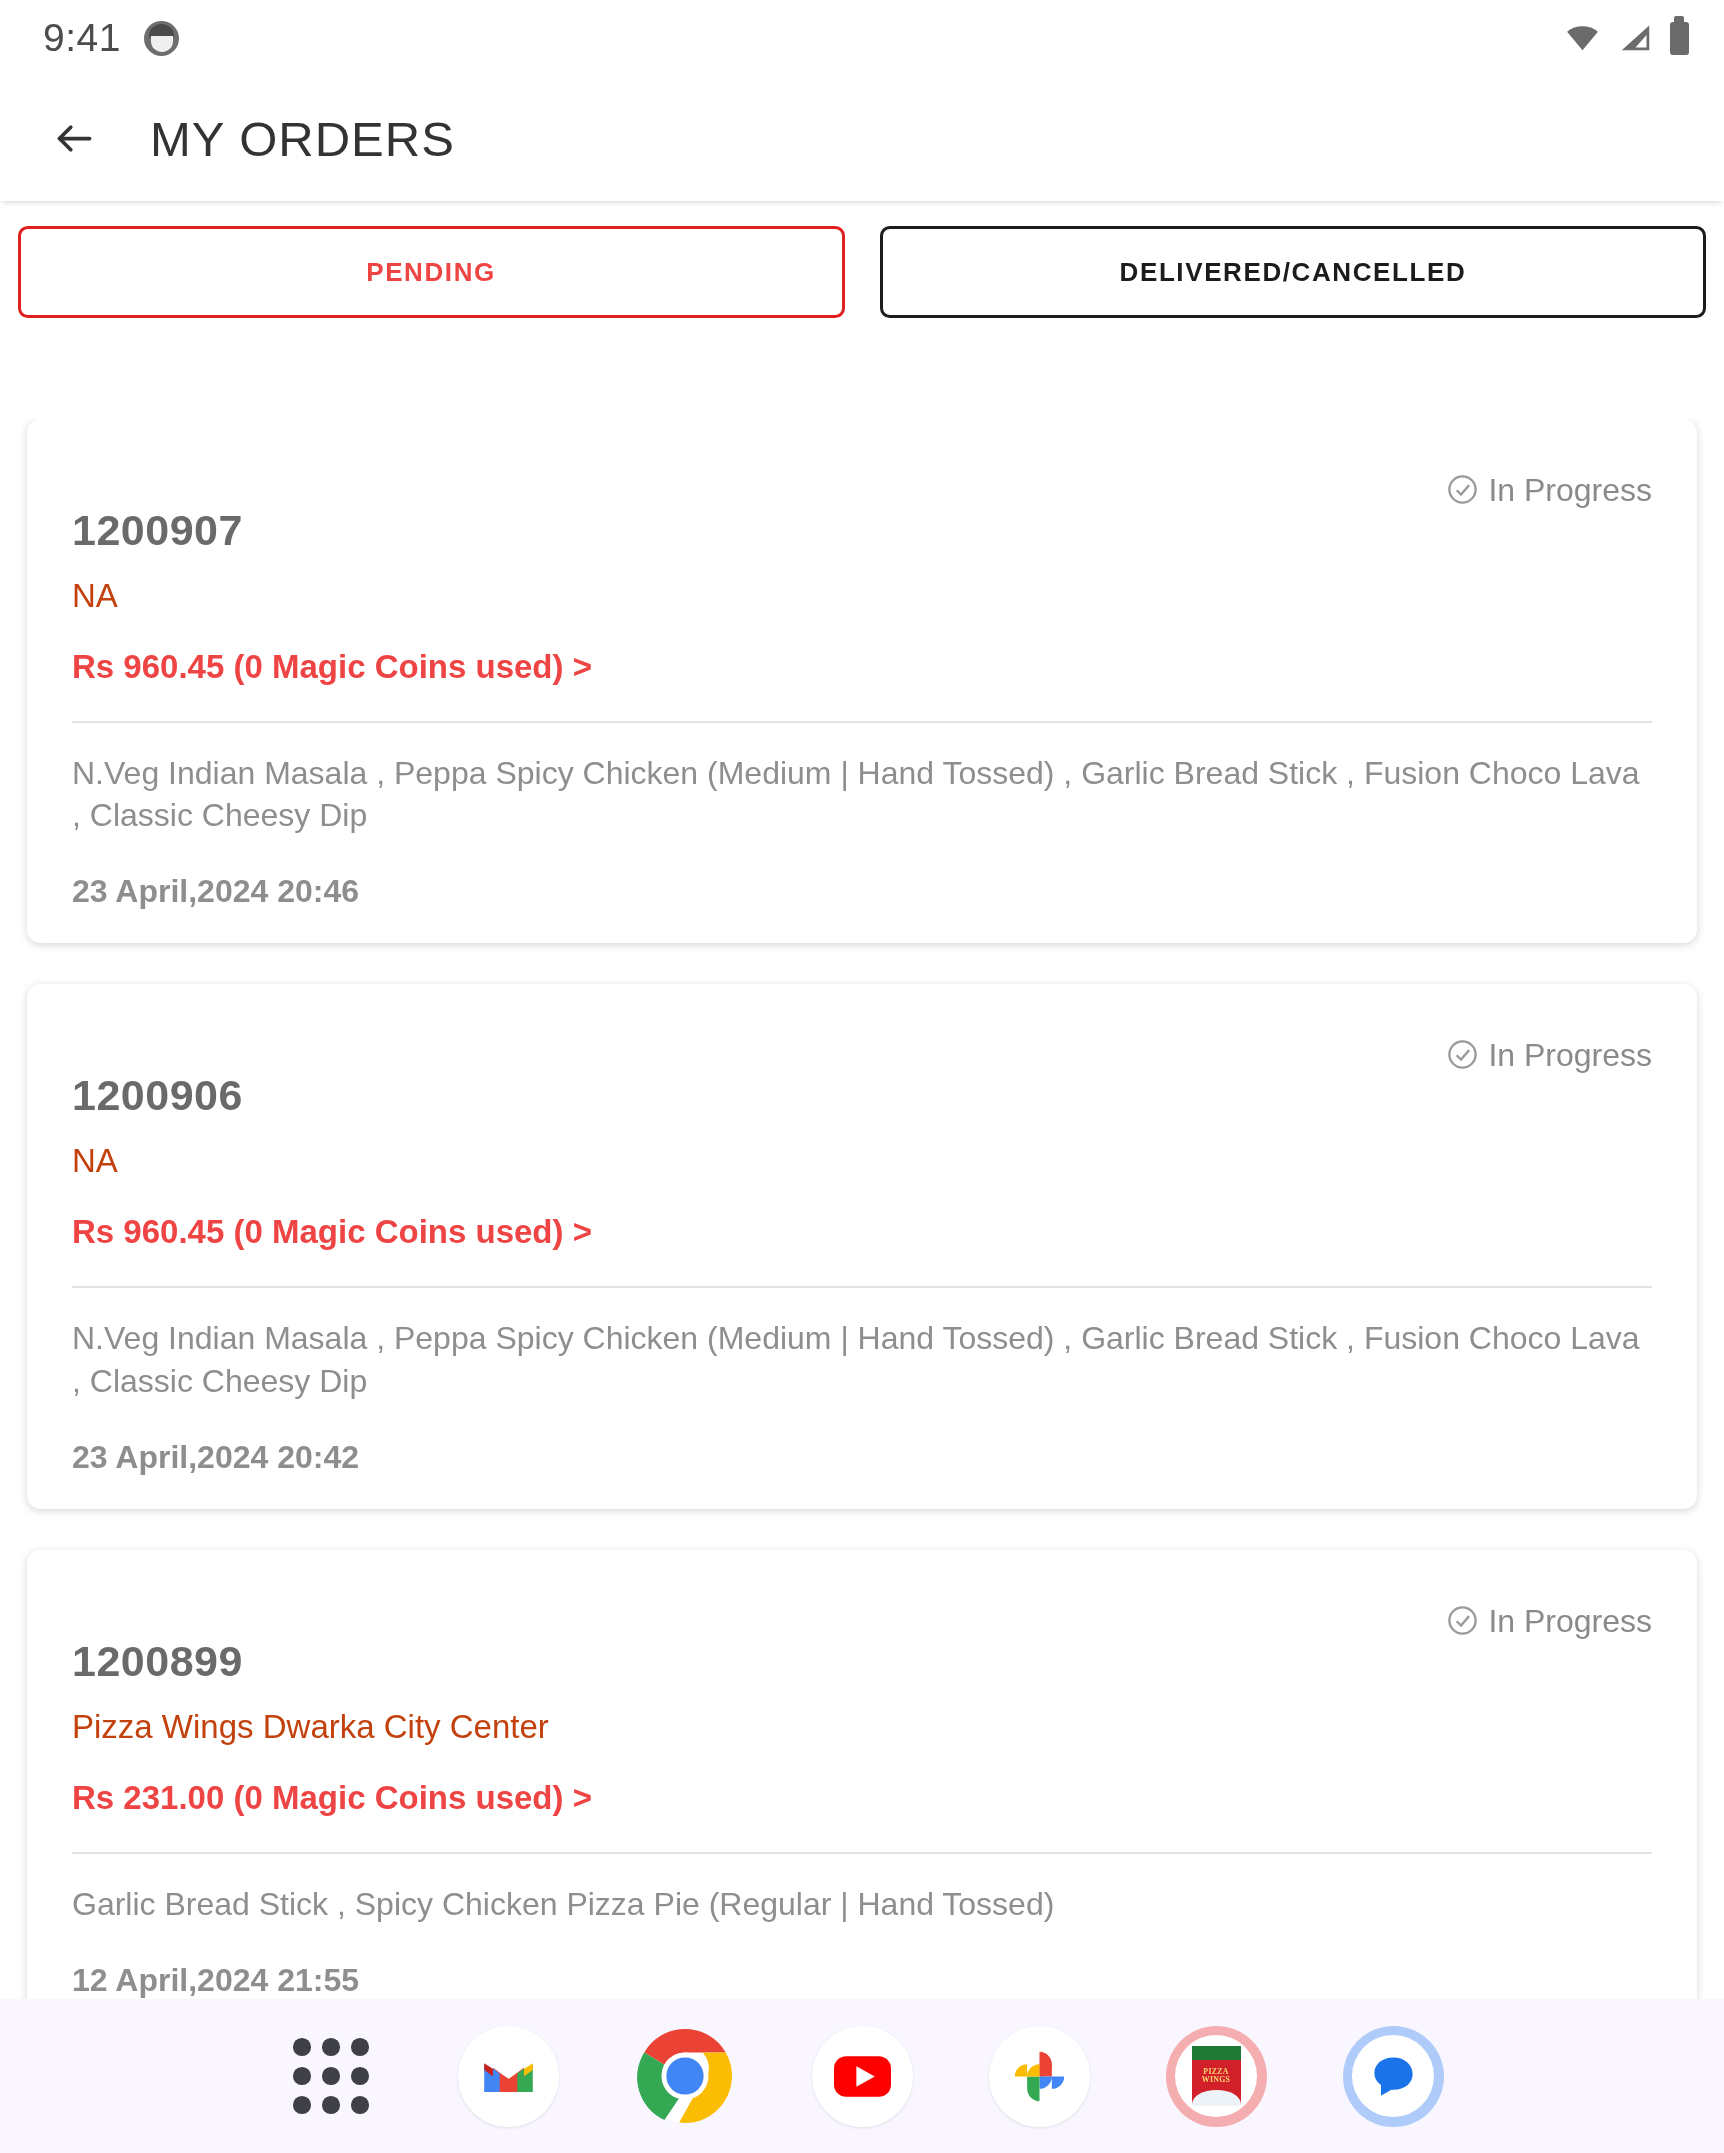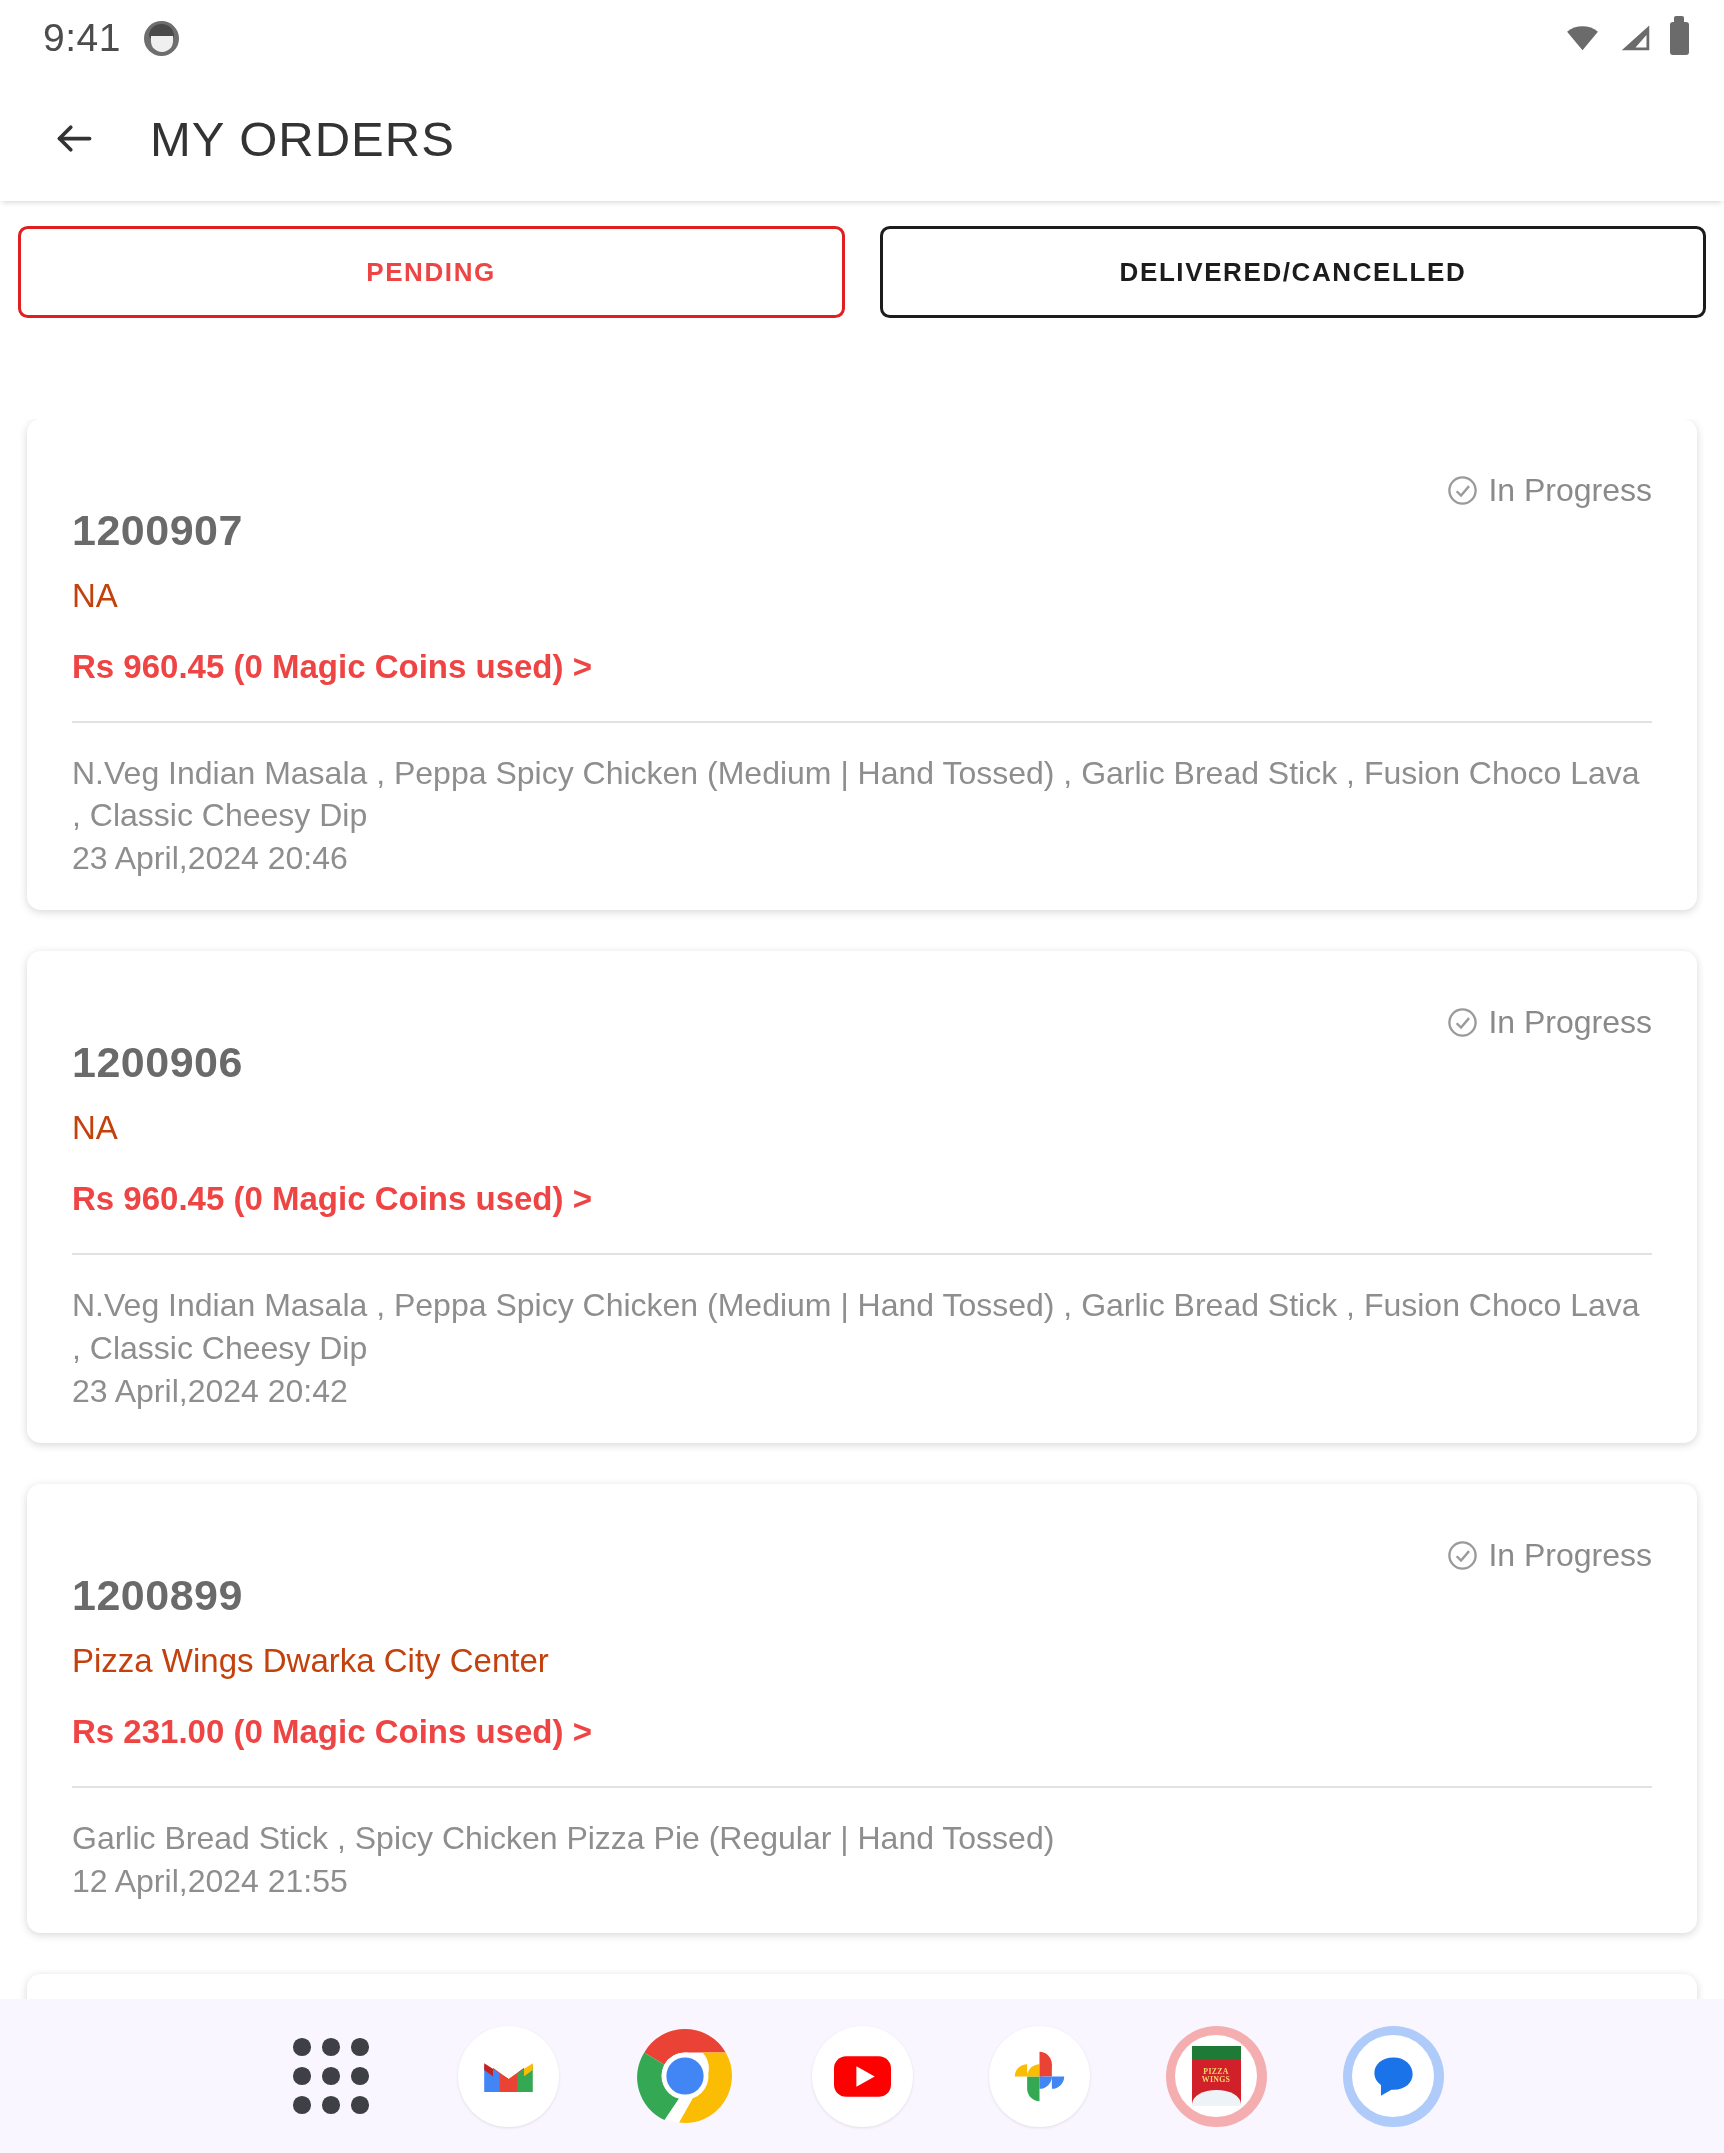--- a/index.html
+++ b/index.html
@@ -63,29 +63,29 @@
     position:absolute; top:419px; left:0; width:1724px; height:1580px;
     overflow:hidden;
   }
   .card{
     margin:0 27px 41px 27px; background:#ffffff; border-radius:13.7px;
     box-shadow:0 2px 8.8px rgba(0,0,0,.16);
     padding:43px 45px 33px 45px;
   }
   .card-top{ display:flex; align-items:flex-start; }
   .order-id{ font-size:43px; font-weight:700; color:#6a6a6a; letter-spacing:0.5px;margin-top:44px; }
-  .status{ margin-left:auto; display:flex; align-items:center;
+  .status{ margin-left:auto; display:flex; 
     gap:8px; padding-top:9.8px; }
   .status svg{ width:35px; height:35px; }
   .status-text{ font-size:32px; color:#8a8a8a; }
   .shop{ margin-top:22px; font-size:33px; color:#c2410c; }
   .price{ margin-top:33px; font-size:33px; font-weight:700; color:#ef4444; }
   .divider{ height:2px; background:#e2e2e2; margin:35px 0 29px 0; }
   .items{ font-size:32px; color:#8e8e8e; line-height:1.32; }
-  .date{ margin-top:4px; font-size:32px; font-weight:400; color:#8e8e8e; }
+  .date{ margin-top:37px; font-size:32px; font-weight:700; color:#8e8e8e; }
 
   
   .dock{
     position:absolute; left:0; bottom:0; width:1724px; height:154px;
     background:#f9f6ff; display:flex; align-items:center;
     justify-content:center; gap:76px;
   }
   .dock-item{ width:101px; height:101px; display:flex; align-items:center;
     justify-content:center; }
 

